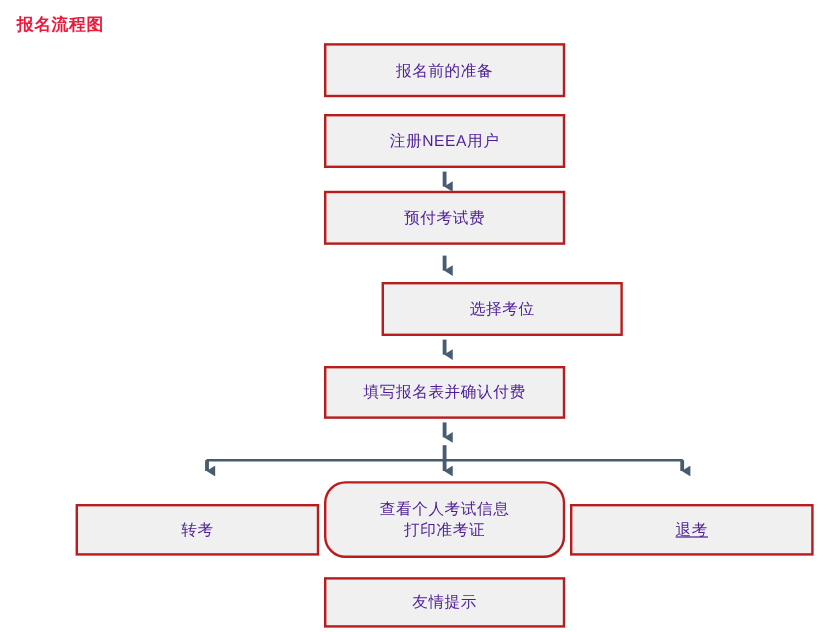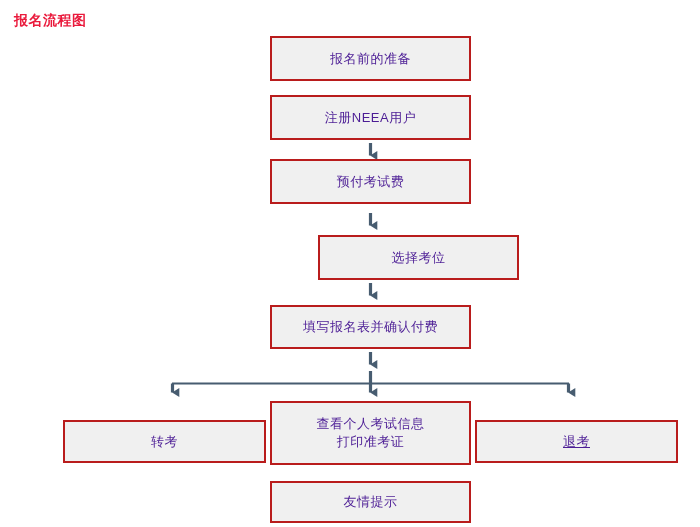--- a/index.html
+++ b/index.html
@@ -59,21 +59,21 @@
   
   .node.col-center { left: 270px; width: 201px; }
 
   .n1 { top: 36px;  height: 45px; }
   .n2 { top: 95px;  height: 45px; }
   .n3 { top: 159px; height: 45px; }
   .n4 { top: 235px; height: 45px; margin-left: 48px; }
   .n5 { top: 305px; height: 44px; }
 
   .n-left  { left: 63px;  top: 420px; width: 203px; height: 43px; }
-  .n-mid   { left: 270px; top: 401px; width: 201px; height: 64px; }
+  .n-mid   { left: 270px; top: 401px; width: 201px; height: 64px; border-radius: 18px; }
   .n-right { left: 475px; top: 420px; width: 203px; height: 43px; text-decoration: underline; }
   .n-last  { left: 270px; top: 481px; width: 201px; height: 42px; }
 
   
   .connector-layer {
     position: absolute;
     left: 0;
     top: 0;
     width: 700px;
     height: 527px;

